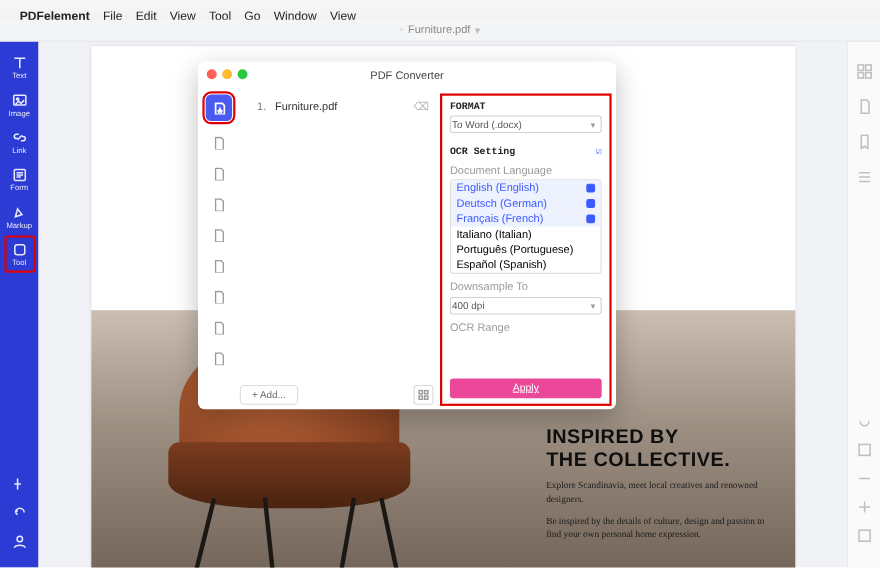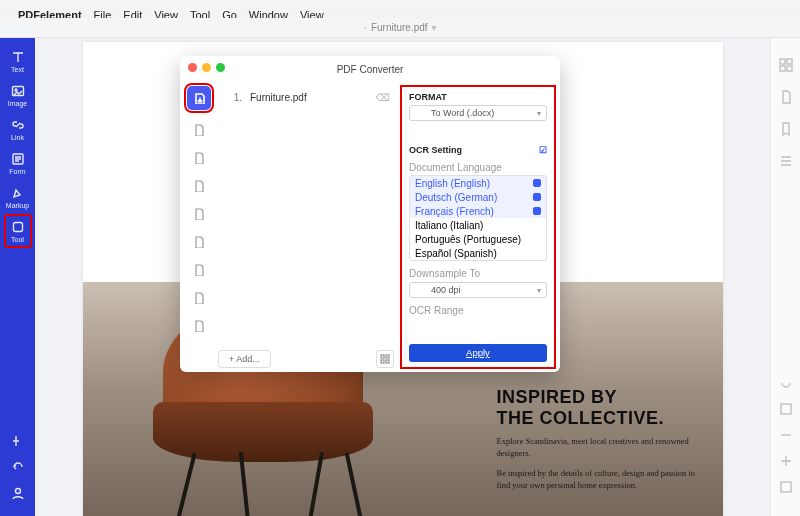--- a/index.html
+++ b/index.html
@@ -164,44 +164,44 @@
   }
   .grid-btn svg{width:10px;height:10px;stroke:#999;fill:none;stroke-width:1.3;}
 
   .settingscol {
     flex:1; padding:5px 7px 5px 7px;
     border:2px solid #e00000;
     margin:3px 4px 3px 0;
     display:flex; flex-direction:column;
     font-size:9px;
   }
-  .sec-title { font-weight:700; color:#222; font-size:9px; display:flex; align-items:center; }
+  .sec-title { font-weight:700; color:#222; font-size:9px; display:flex; align-items:center;font-family:Liberation Mono, monospace; }
   .sec-title .chk { margin-left:auto; color:#3b5bff;}
   .sel {
     margin-top:3px; width:100%; height:16px;
     border:1px solid #d2d2d2; border-radius:3px; background:#fff;
-    display:flex; align-items:center; padding:0 21px; color:#555;
+    display:flex; align-items:center; padding:0 1px; color:#555;
     position:relative;
   }
   .sel::after { content:"▾"; position:absolute; right:5px; color:#999; font-size:8px;}
   .subh { margin-top:7px; color:#9a9a9a; font-size:10px;}
   .langbox {
     margin-top:2px; border:1px solid #e0e0e0; border-radius:3px;
     background:#fff;
   }
   .langrow {
     height:14px; display:flex; align-items:center; padding:0 5px;
     font-size:10px;
     gap:16px;
   }
   .langrow.sel-lang { color:#3b5bff; background:#eef2ff; }
   .langrow .lchk { margin-left:auto; width:8px;height:8px; border:1px solid #3b5bff; background:#3b5bff; border-radius:2px;}
   .apply {
     margin-top:auto; text-align:center;
-    background:#1d4ed8; color:#fff; border-radius:3px;
+    background:#ec4899; color:#fff; border-radius:3px;
     height:18px; line-height:18px; font-size:9.5px;
     cursor:pointer;
     text-decoration:underline;
   }
 </style>
 </head>
 <body>
 
 <div class="menubar">
   <span class="apple"></span>
@@ -412,21 +412,21 @@
     </div>
 
     <div class="settingscol">
       <div class="sec-title">
         <span>FORMAT</span>
       </div>
       <div class="sel">
         <span>To Word (.docx)</span>
       </div>
 
-      <div class="sec-title" style="margin-top:24px;">
+      <div class="sec-title" style="margin-top:12px;">
         <span>OCR Setting</span>
         <span class="chk">☑</span>
       </div>
       <div class="subh">Document Language</div>
       <div class="langbox">
         <div class="langrow sel-lang">
             <span>English (English)</span>
             <span class="lchk"></span>
           </div>
         <div class="langrow sel-lang">

